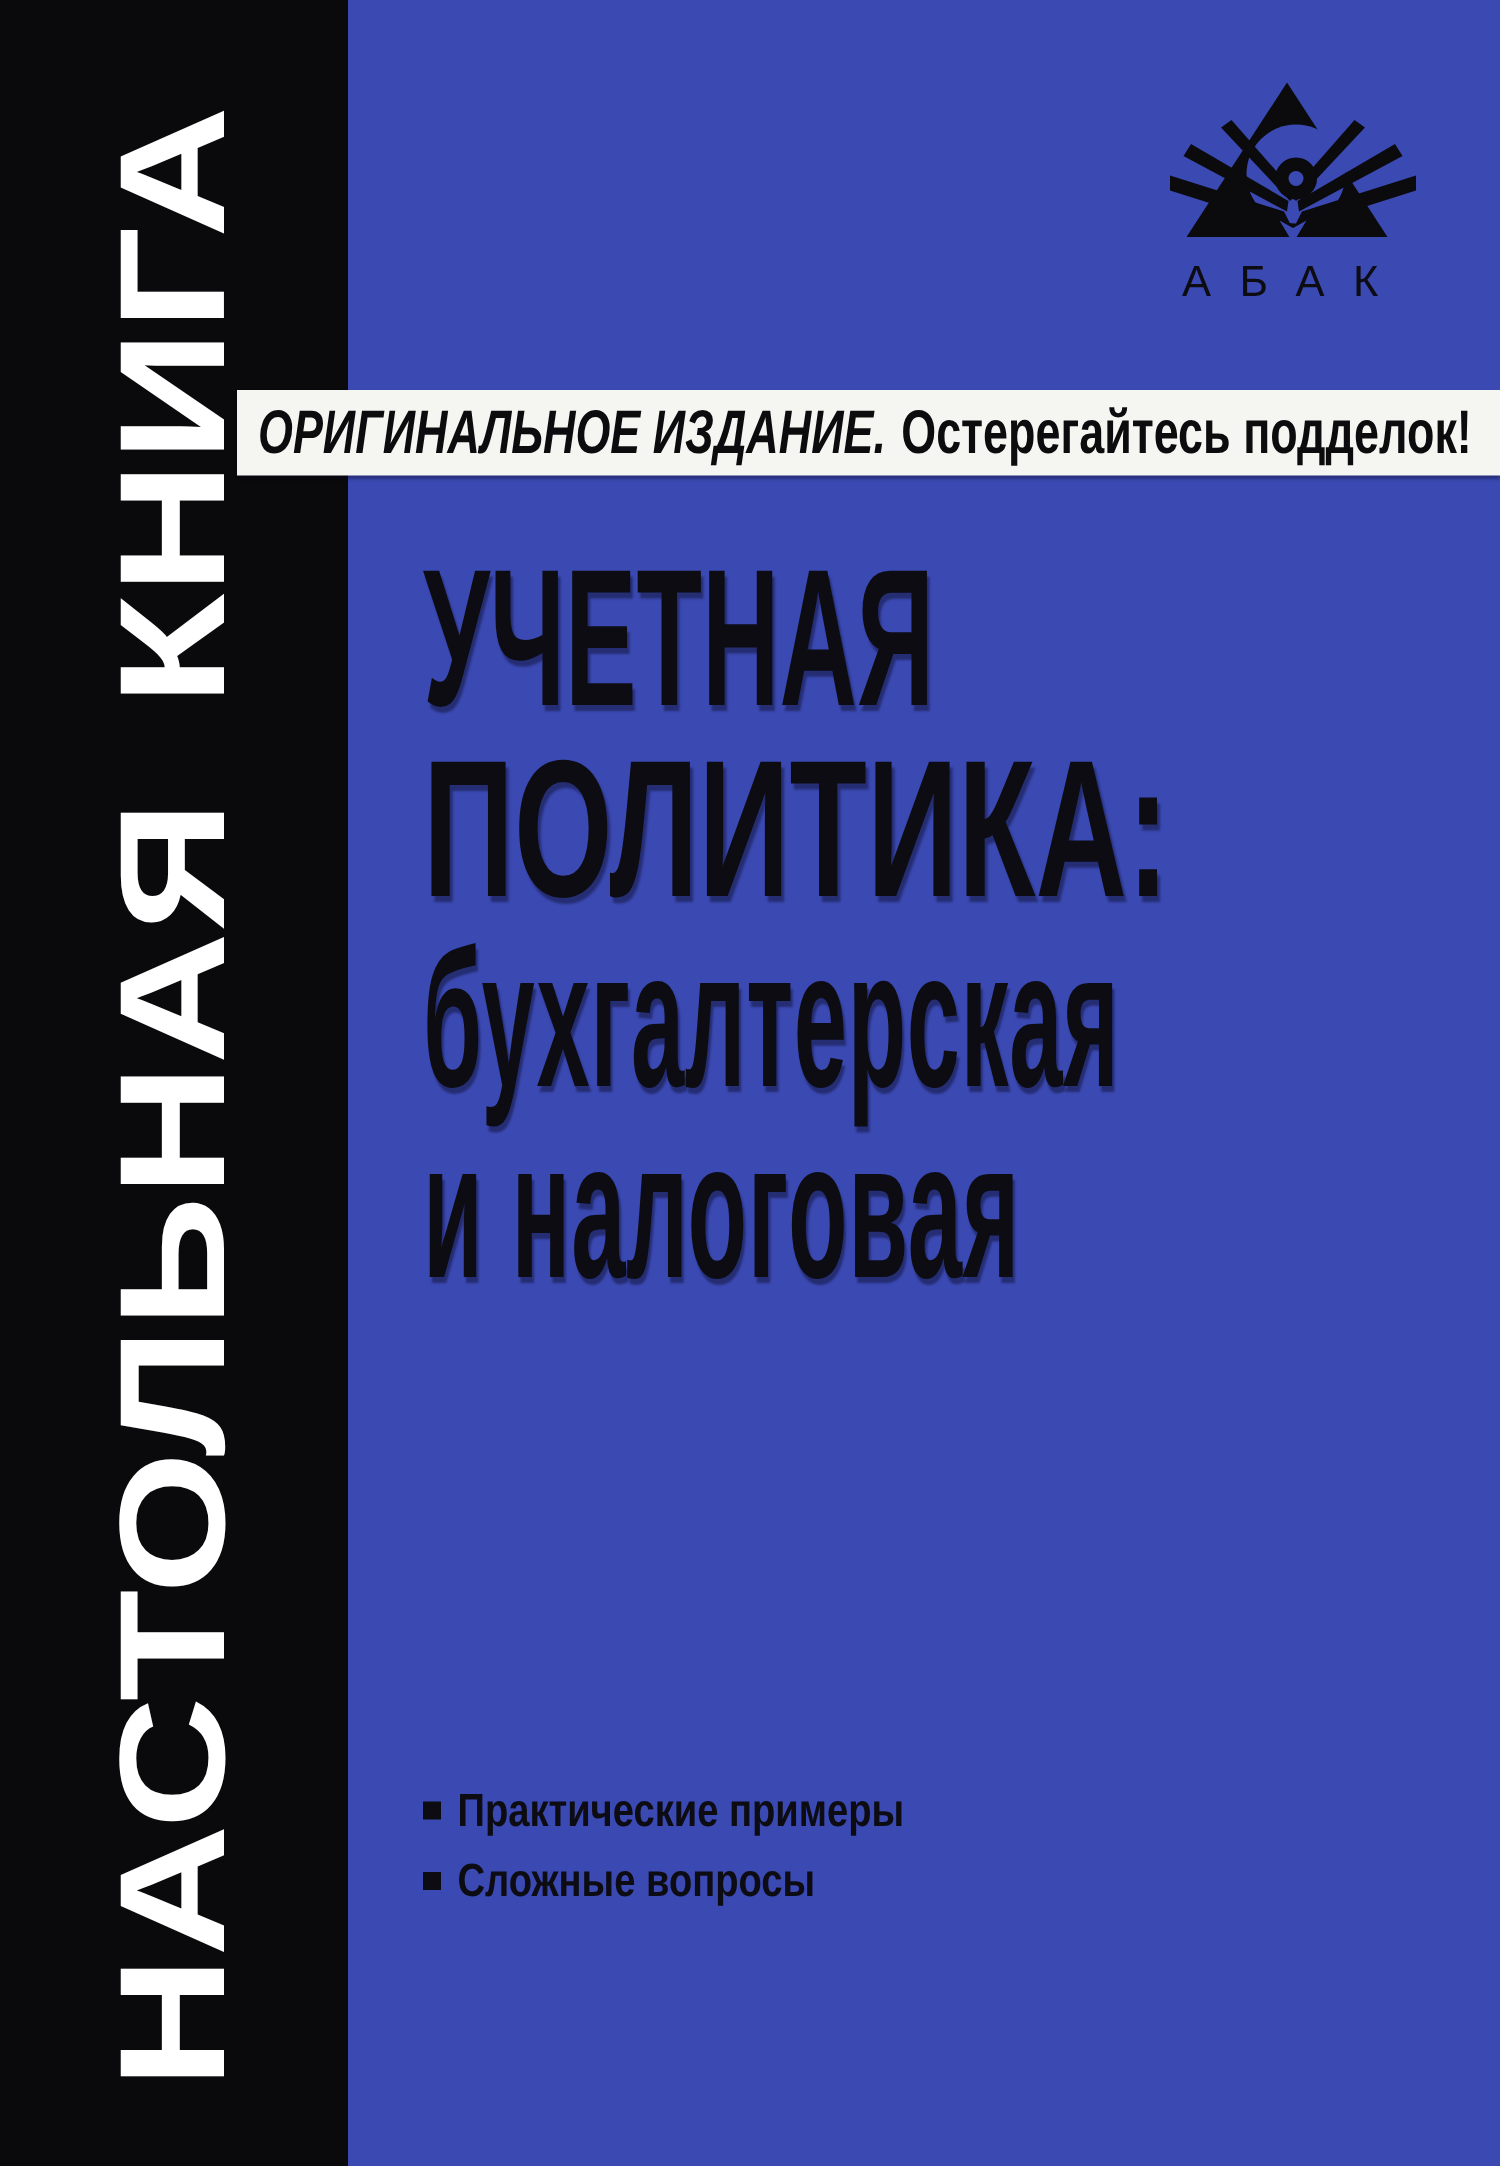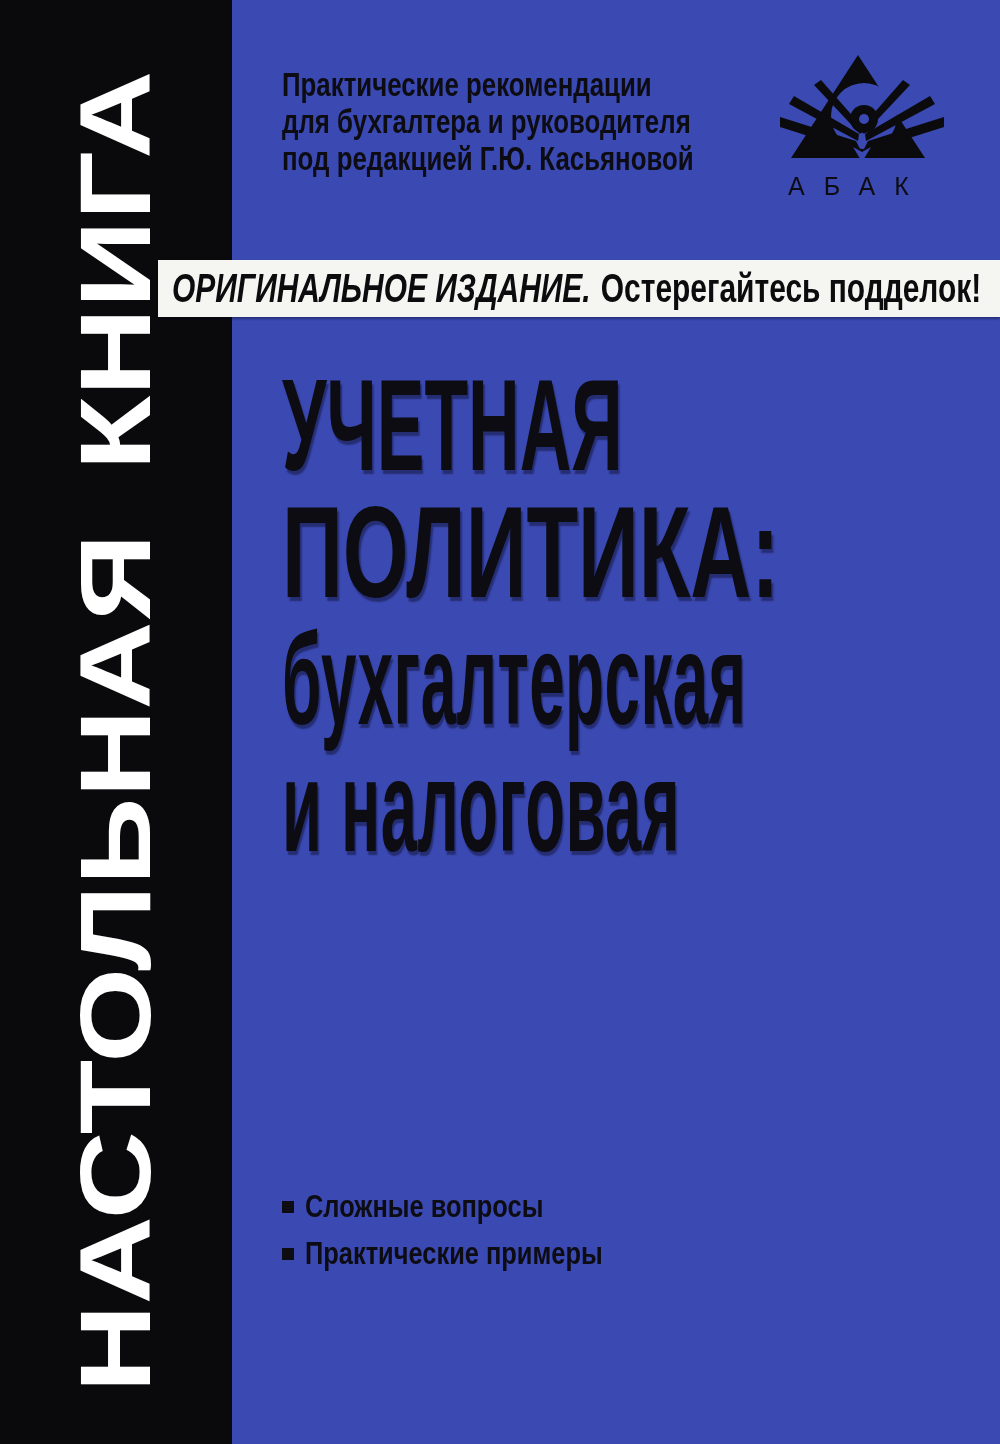--- a/index.html
+++ b/index.html
@@ -37,21 +37,21 @@
   .note-line{
     font-size:34px;font-weight:bold;color:var(--ink);
     line-height:37px;white-space:nowrap;
     transform:scaleX(0.76);transform-origin:0 0;
   }
   
   .logo{position:absolute;left:776px;top:50px;width:172px;}
   .logo svg{display:block;width:172px;height:115px;}
   .logo-name{
     margin-top:7px;padding-left:12px;
-    font-size:25px;font-weight:normal;letter-spacing:19px;
+    font-size:29px;font-weight:normal;letter-spacing:19px;
     color:var(--ink);white-space:nowrap;
   }
   
   .banner{
     position:absolute;left:158px;top:260px;width:842px;height:57px;
     background:var(--banner-bg);
     display:flex;align-items:center;
     padding-left:14px;
     box-shadow:0 2px 2px rgba(0,0,20,0.35);
   }
@@ -95,25 +95,20 @@
 </style>
 </head>
 <body>
 
 <div class="cover">
 
   <div class="spine-band">
     <div class="spine-text">НАСТОЛЬНАЯ КНИГА</div>
   </div>
 
-  <div class="note">
-    <div class="note-line">Практические рекомендации</div>
-    <div class="note-line">для бухгалтера и руководителя</div>
-    <div class="note-line">под редакцией Г.Ю. Касьяновой</div>
-  </div>
 
   <div class="logo">
     <svg viewBox="0 0 172 115" xmlns="http://www.w3.org/2000/svg">
 
       <polygon points="82,5 149,108 15,108" fill="#0b0b0d"></polygon>
 
       <circle cx="88" cy="66" r="33" fill="var(--background)"></circle>
 
       <path d="M86,103 L4,77 L4,67 L80,91 Z" fill="#0b0b0d"></path>
       <path d="M82,91 L13,54 L18,46 L83,84 Z" fill="#0b0b0d"></path>
@@ -145,21 +140,21 @@
     <div class="title-line t3">
       <span>бухгалтерская</span></div>
     <div class="title-line t4">
       <span>и налоговая</span></div>
   </div>
 
 
   <div class="highlights">
     <div class="highlight-row">
       <span class="bullet-square"></span>
-      <span class="highlight-label">Сложные вопросы</span>
+      <span class="highlight-label">Практические примеры</span>
     </div>
     <div class="highlight-row">
       <span class="bullet-square"></span>
-      <span class="highlight-label">Практические примеры</span>
+      <span class="highlight-label">Сложные вопросы</span>
     </div>
   </div>
 
 </div>
 
 </body></html>

